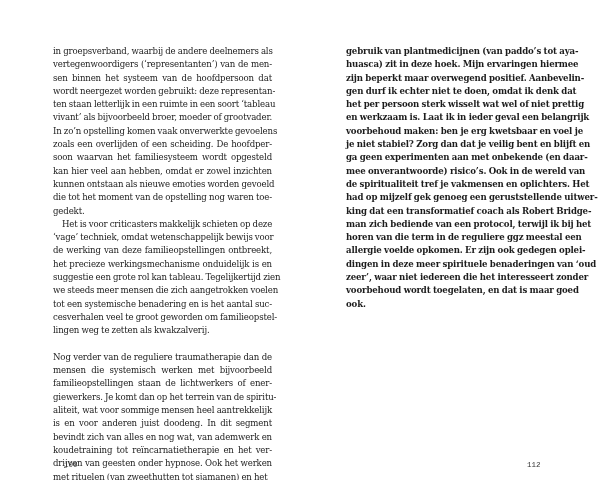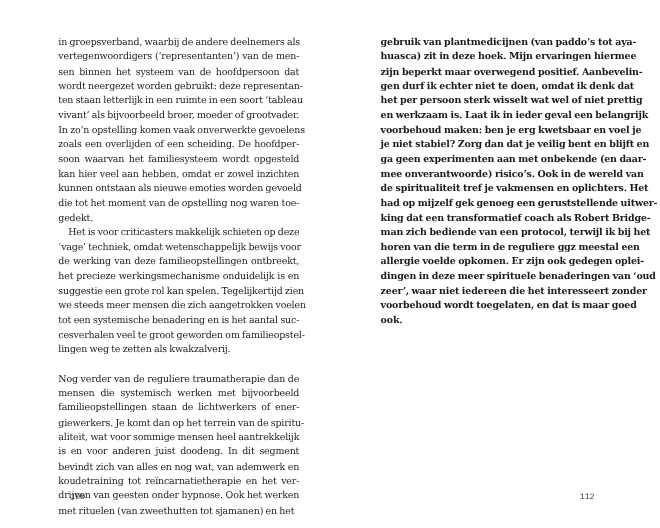--- a/index.html
+++ b/index.html
@@ -1,17 +1,17 @@
 <!DOCTYPE html>
 <html><head>
   <meta charset="utf-8">
   <style>
     html, body { margin: 0; padding: 0; background: #ffffff; }
     body { width: 600px; height: 480px; position: relative; overflow: hidden; }
-    .page { position: absolute; top: 0; width: 300px; height: 396px; background: #ffffff; }
+    .page { position: absolute; top: 12px; width: 300px; height: 396px; background: #ffffff; }
     .page.left { left: 0; }
     .page.right { left: 300px; }
     .text {
       position: absolute;
       top: 33px;
       width: 219px;
       font-family: "DejaVu Serif", serif;
       font-size: 8.6px;
       line-height: 13.3px;
       color: #1c1c1c;
@@ -50,21 +50,21 @@
       <span class="line">zoals een overlijden of een scheiding. De hoofdper-</span>
       <span class="line">soon waarvan het familiesysteem wordt opgesteld</span>
       <span class="line">kan hier veel aan hebben, omdat er zowel inzichten</span>
       <span class="line">kunnen ontstaan als nieuwe emoties worden gevoeld</span>
       <span class="line">die tot het moment van de opstelling nog waren toe-</span>
       <span class="line last">gedekt.</span>
       <span class="line" style="text-indent: 9px;">Het is voor criticasters makkelijk schieten op deze</span>
       <span class="line">‘vage’ techniek, omdat wetenschappelijk bewijs voor</span>
       <span class="line">de werking van deze familieopstellingen ontbreekt,</span>
       <span class="line">het precieze werkingsmechanisme onduidelijk is en</span>
-      <span class="line">suggestie een grote rol kan spelen. Tegelijkertijd zien</span>
+      <span class="line">suggestie een grote rol kan tableau. Tegelijkertijd zien</span>
       <span class="line">we steeds meer mensen die zich aangetrokken voelen</span>
       <span class="line">tot een systemische benadering en is het aantal suc-</span>
       <span class="line">cesverhalen veel te groot geworden om familieopstel-</span>
       <span class="line last">lingen weg te zetten als kwakzalverij.</span>
       <span class="gap" style="display: block;"></span>
       <span class="line">Nog verder van de reguliere traumatherapie dan de</span>
       <span class="line">mensen die systemisch werken met bijvoorbeeld</span>
       <span class="line">familieopstellingen staan de lichtwerkers of ener-</span>
       <span class="line">giewerkers. Je komt dan op het terrein van de spiritu-</span>
       <span class="line">aliteit, wat voor sommige mensen heel aantrekkelijk</span>

